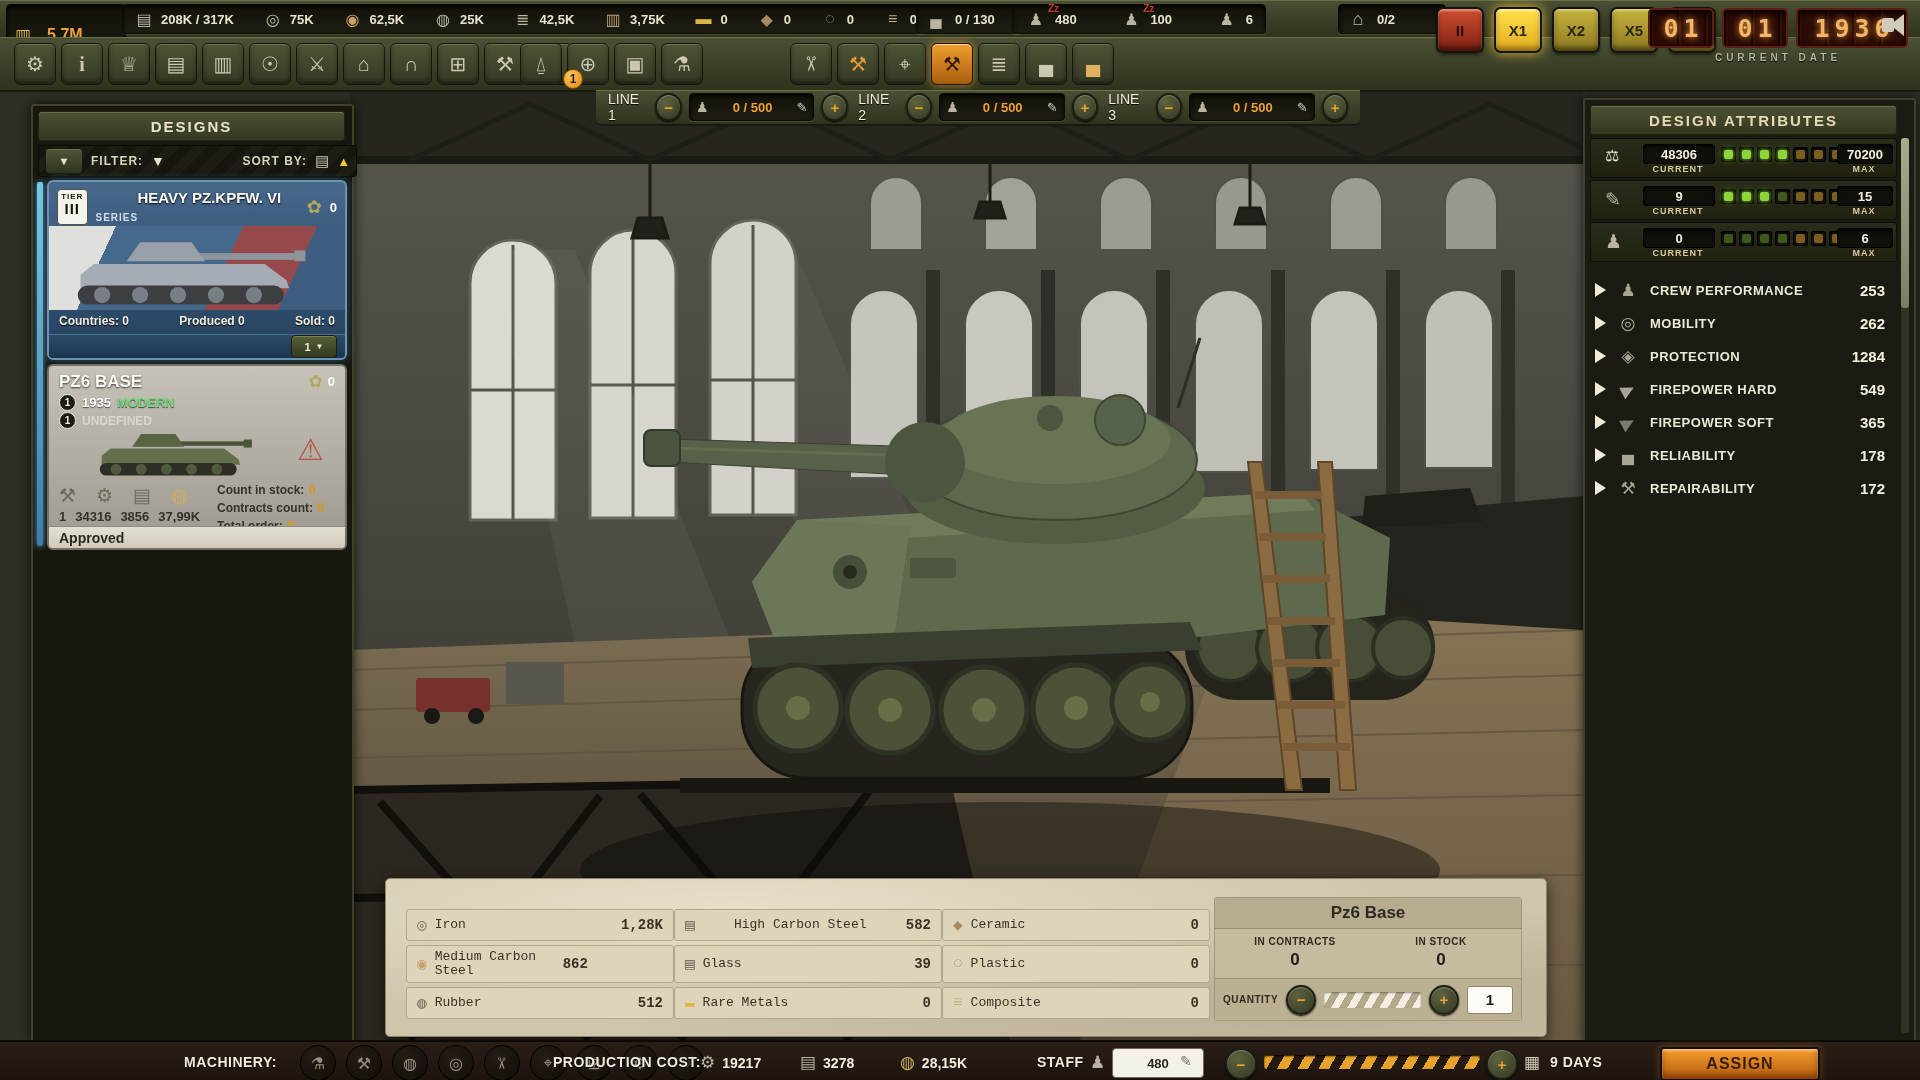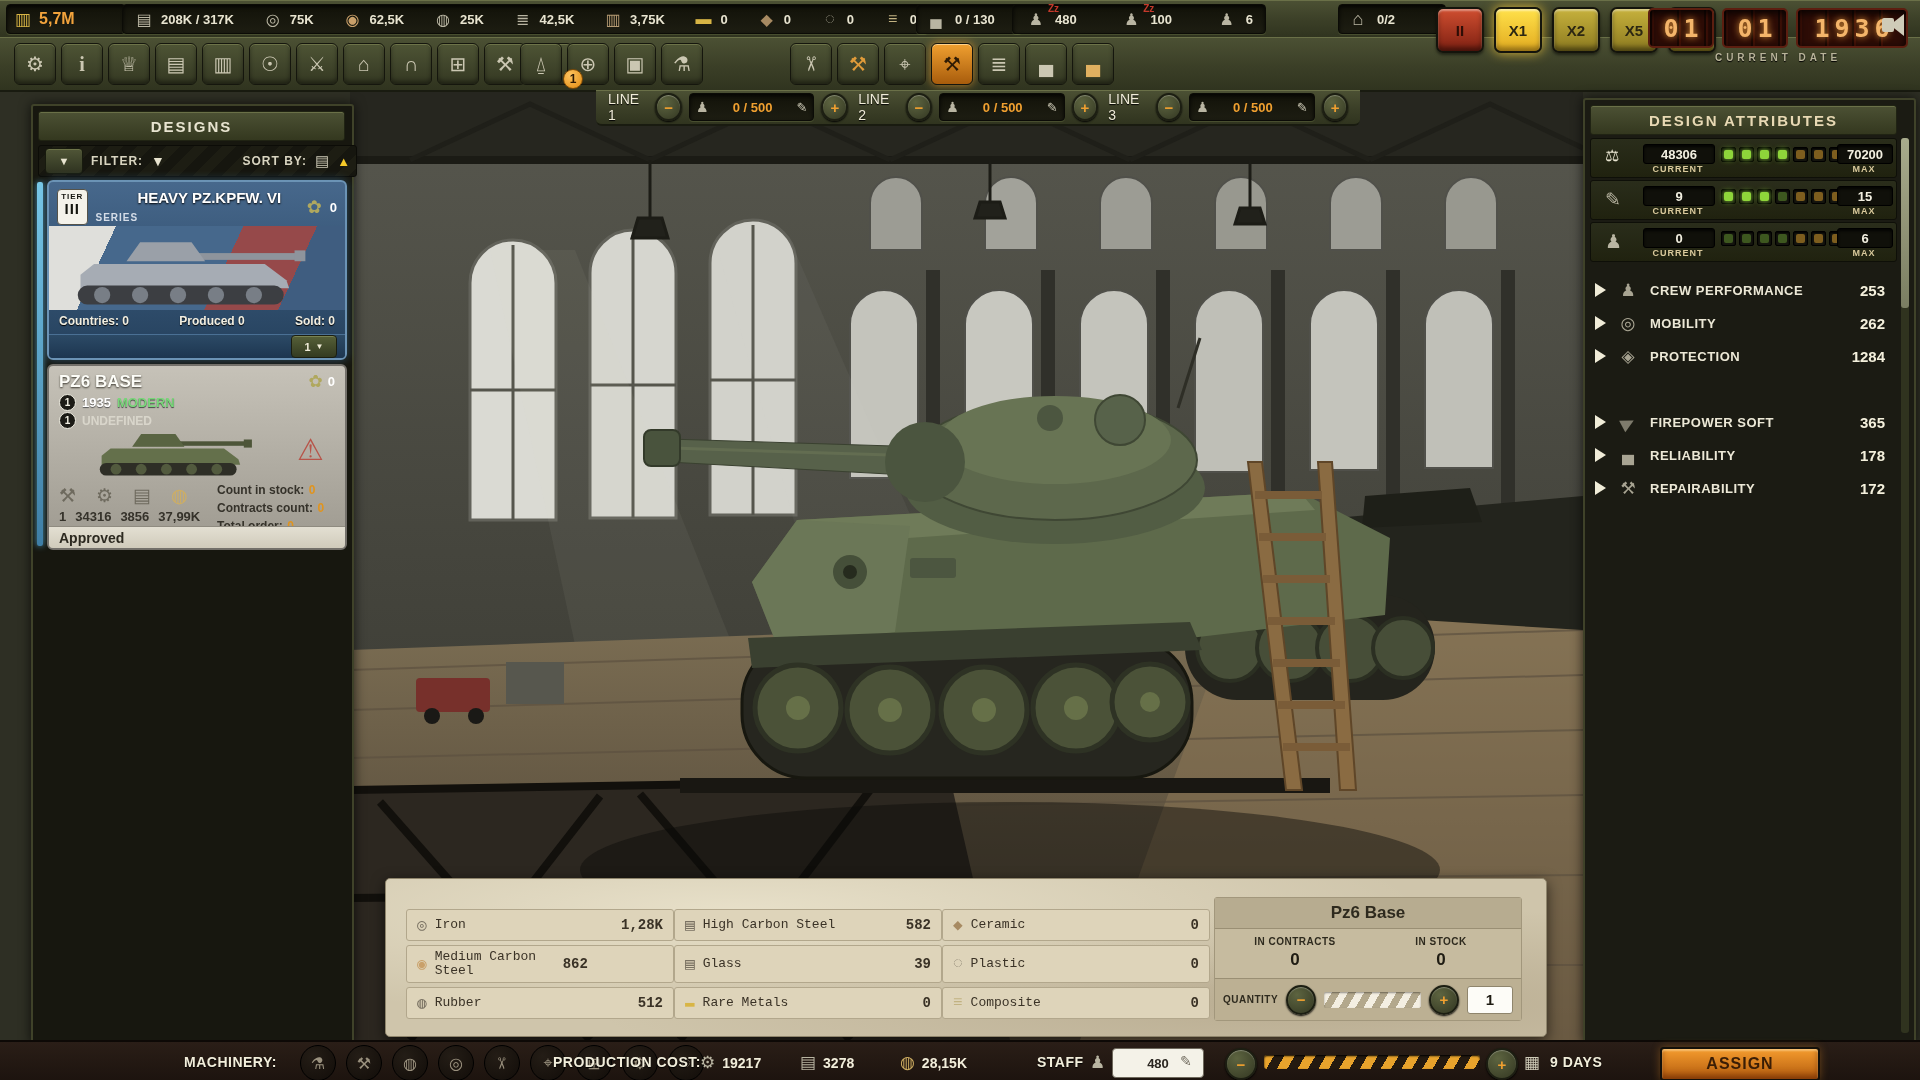--- a/index.html
+++ b/index.html
@@ -359,21 +359,21 @@
         <line x1="913" y1="489" x2="980" y2="489"></line>
           <line x1="918" y1="531" x2="985" y2="531"></line>
         <line x1="923" y1="573" x2="990" y2="573"></line>
           <line x1="928" y1="615" x2="995" y2="615"></line>
         <line x1="933" y1="657" x2="1000" y2="657"></line>
       </g>
     </svg>
   </div>
 
   <div class="abs metalbar" style="left:0;top:0;width:1920px;height:37px;" data-name="top-resource-bar">
-    <div class="abs inset flex" style="left:6px;top:4px;width:102px;height:28px;padding:0 8px;gap:8px;align-items:center;" data-name="money-display">
+    <div class="abs inset flex" style="left:6px;top:4px;width:102px;height:28px;padding:16px 8px;gap:16px;align-items:center;" data-name="money-display">
       <span class="ic g-coin" style="font-size:17px;" data-name="money-icon"></span>
       <span class="money-val" data-name="money-value">5,7M</span>
     </div>
     <div class="abs inset flex" style="left:122px;top:4px;width:784px;height:28px;padding:0 10px;justify-content:space-between;" data-name="resources-strip">
       <span class="flex" style="gap:6px;">
           <i class="ic res-ic g-ingot" data-name="steel-ingots-icon"></i>
           <span class="tb-val" data-name="steel-ingots-value">208K / 317K</span>
         </span>
       <span class="flex" style="gap:6px;">
           <i class="ic res-ic g-pipe" data-name="pipes-icon"></i>
@@ -762,20 +762,26 @@
       <i class="ic attr-ic g-wheel" data-name="mobility-icon"></i>
       <span class="attr-label">MOBILITY</span>
       <span class="attr-val" data-name="mobility-value">262</span>
     </div>
     <div class="attr-row abs" style="left:10px;top:241px;width:290px;height:30px;" data-name="attribute-row-protection">
       <span class="attr-arrow" data-name="expand-arrow-icon"></span>
       <i class="ic attr-ic g-shield" data-name="protection-icon"></i>
       <span class="attr-label">PROTECTION</span>
       <span class="attr-val" data-name="protection-value">1284</span>
     </div>
+    <div class="attr-row abs" style="left:10px;top:274px;width:290px;height:30px;" data-name="attribute-row-firepower-hard">
+      <span class="attr-arrow" data-name="expand-arrow-icon"></span>
+      <i class="ic attr-ic g-shell" data-name="firepower-hard-icon"></i>
+      <span class="attr-label">FIREPOWER HARD</span>
+      <span class="attr-val" data-name="firepower-hard-value">549</span>
+    </div>
     <div class="attr-row abs" style="left:10px;top:307px;width:290px;height:30px;" data-name="attribute-row-firepower-soft">
       <span class="attr-arrow" data-name="expand-arrow-icon"></span>
       <i class="ic attr-ic g-shell" style="opacity:.7;" data-name="firepower-soft-icon"></i>
       <span class="attr-label">FIREPOWER SOFT</span>
       <span class="attr-val" data-name="firepower-soft-value">365</span>
     </div>
     <div class="attr-row abs" style="left:10px;top:340px;width:290px;height:30px;" data-name="attribute-row-reliability">
       <span class="attr-arrow" data-name="expand-arrow-icon"></span>
       <i class="ic attr-ic g-tank" data-name="reliability-icon"></i>
       <span class="attr-label">RELIABILITY</span>
@@ -804,21 +810,21 @@
       <i class="ic mat-ic g-copper" data-name="medium-carbon-steel-icon"></i>
       <span class="mat-name" style="max-width:120px;">Medium Carbon Steel</span>
       <span class="mat-val" data-name="medium-carbon-steel-value">862</span>
     </div>
     <div class="mat-row abs" style="left:20px;top:108px;width:246px;height:30px;" data-name="material-row-rubber">
       <i class="ic mat-ic g-coil" data-name="rubber-icon"></i>
       <span class="mat-name">Rubber</span>
       <span class="mat-val" data-name="rubber-value">512</span>
     </div>
 
-    <div class="mat-row abs" style="left:288px;top:30px;width:246px;height:30px;" data-name="material-row-high-carbon-steel">
+    <div class="mat-row abs" style="left:288px;top:30px;width:246px;height:30px;text-align:center;" data-name="material-row-high-carbon-steel">
       <i class="ic mat-ic g-ingot" data-name="high-carbon-steel-icon"></i>
       <span class="mat-name">High Carbon Steel</span>
       <span class="mat-val" data-name="high-carbon-steel-value">582</span>
     </div>
     <div class="mat-row abs" style="left:288px;top:66px;width:246px;height:36px;" data-name="material-row-glass">
       <i class="ic mat-ic g-news" data-name="glass-icon"></i>
       <span class="mat-name">Glass</span>
       <span class="mat-val" data-name="glass-value">39</span>
     </div>
     <div class="mat-row abs" style="left:288px;top:108px;width:246px;height:30px;" data-name="material-row-rare-metals">

